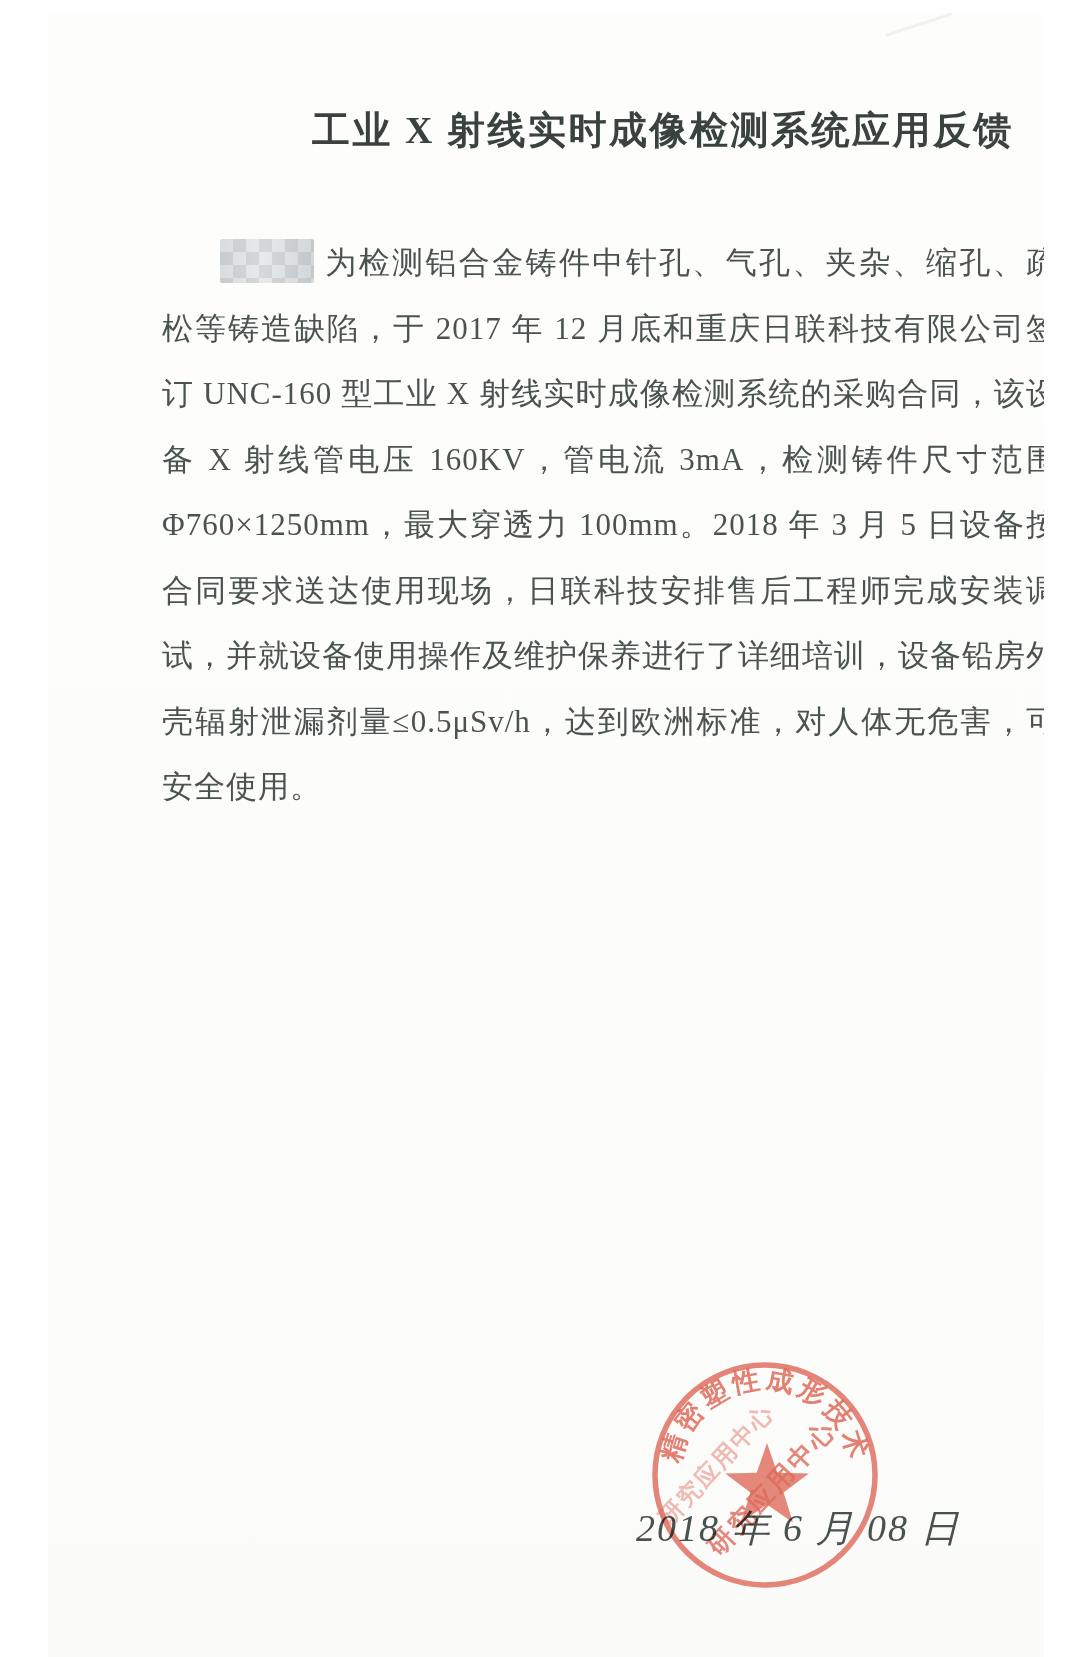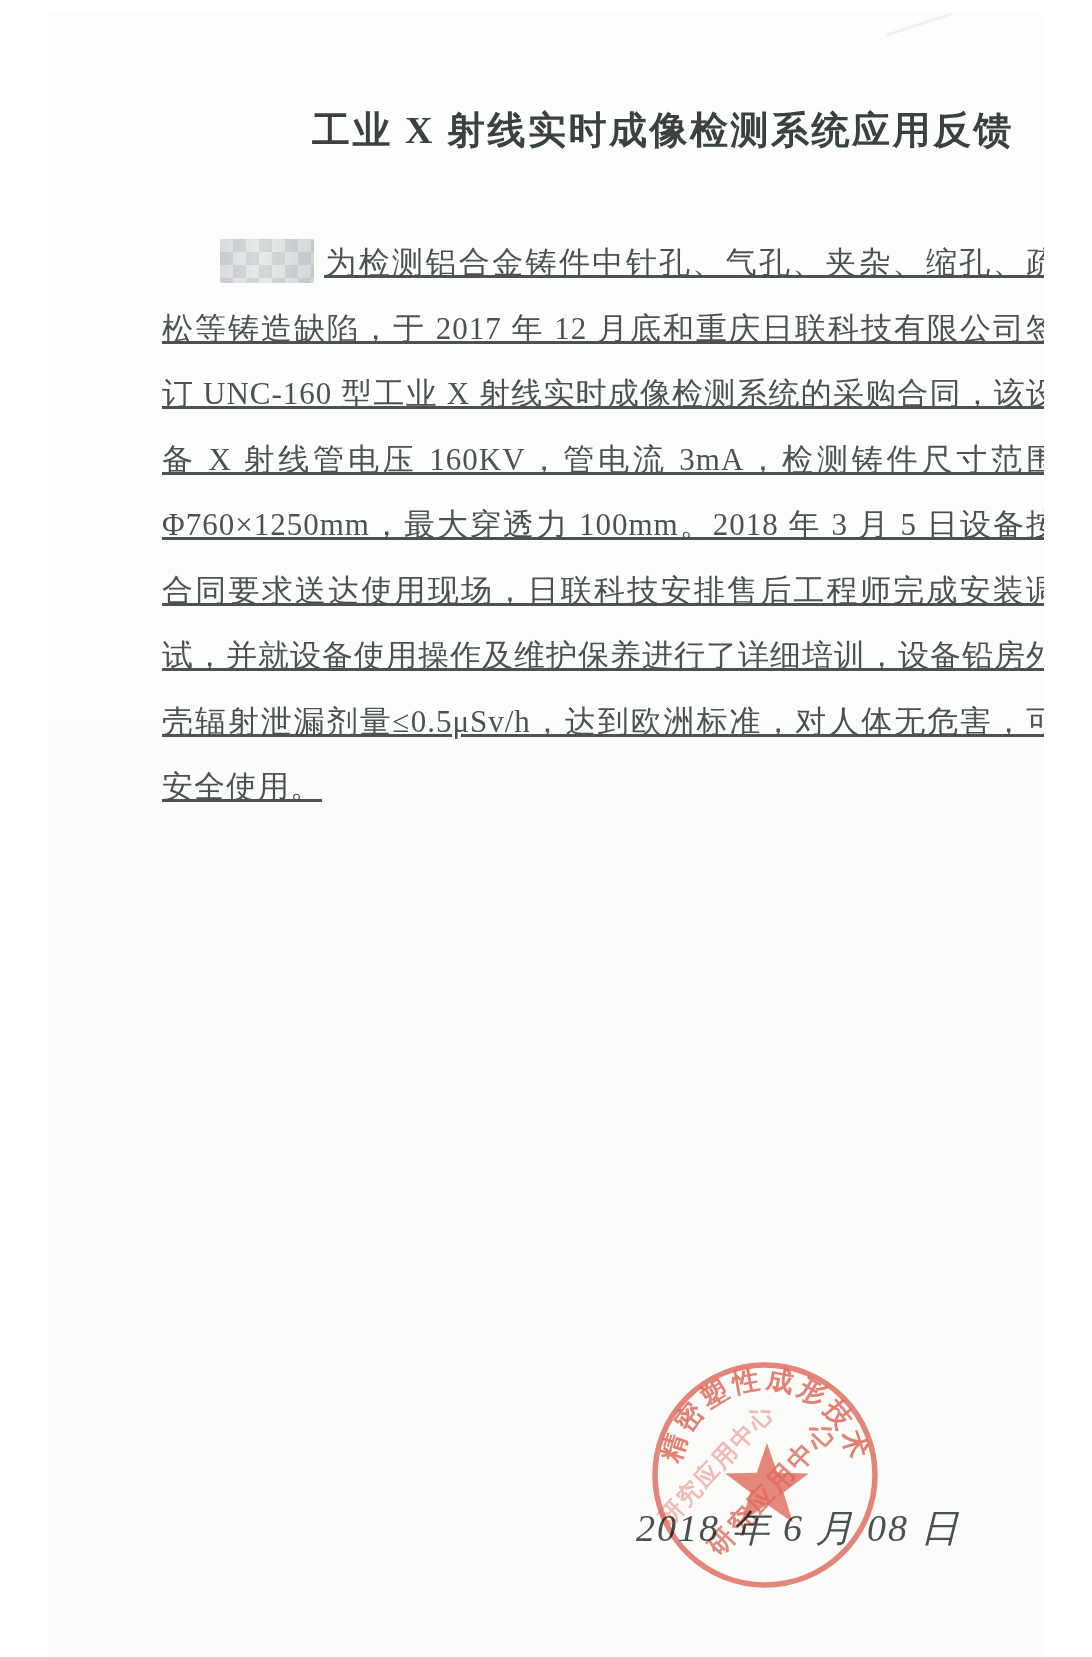--- a/index.html
+++ b/index.html
@@ -18,21 +18,21 @@
   .doc-title {
     position:absolute; left:264px; top:92px;
     font-size:38px; font-weight:bold; color:#39423f;
     letter-spacing:2.5px; white-space:nowrap;
   }
   .content {
     position:absolute; left:114px; top:217px; width:896px;
     font-size:31px; line-height:65.5px; letter-spacing:1px;
     color:#4a5350; text-align:justify;
   }
-  .content p { margin:0; padding:0; text-indent:63px;text-decoration:underline; }
+  .content p { margin:0; padding:0; text-indent:63px; }
   .content p.first { text-indent:0; }
   .redact {
     display:inline-block;
     background:
       linear-gradient(45deg, rgba(110,120,126,.16) 25%, transparent 25%, transparent 75%, rgba(110,120,126,.16) 75%),
       linear-gradient(45deg, rgba(110,120,126,.16) 25%, transparent 25%, transparent 75%, rgba(110,120,126,.16) 75%),
       linear-gradient(90deg,#d9dcdd 0%,#e8eaea 45%,#d3d7d8 100%);
     background-size:26px 26px, 26px 26px, 100% 100%;
     background-position:0 0, 13px 13px, 0 0;
     border-radius:2px;

